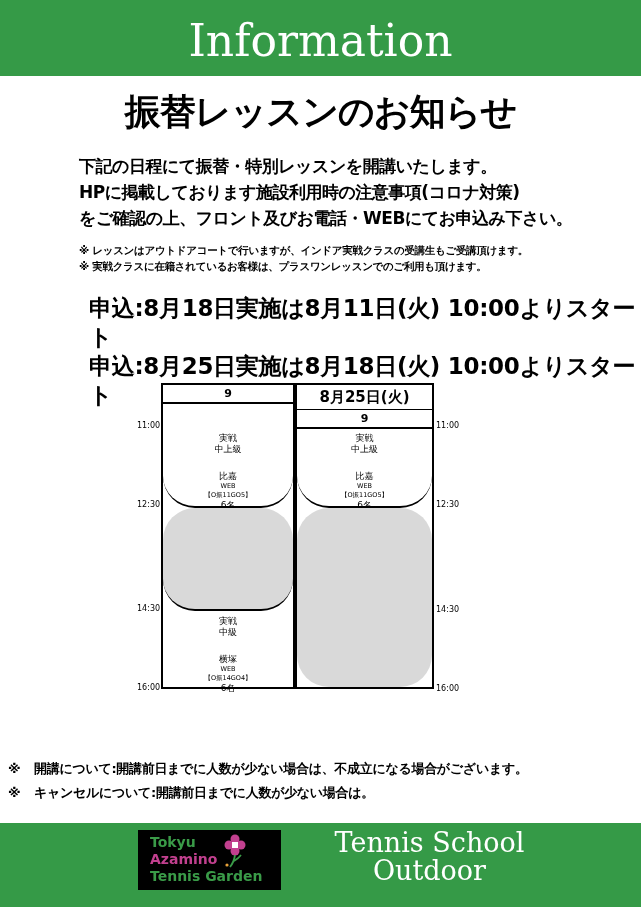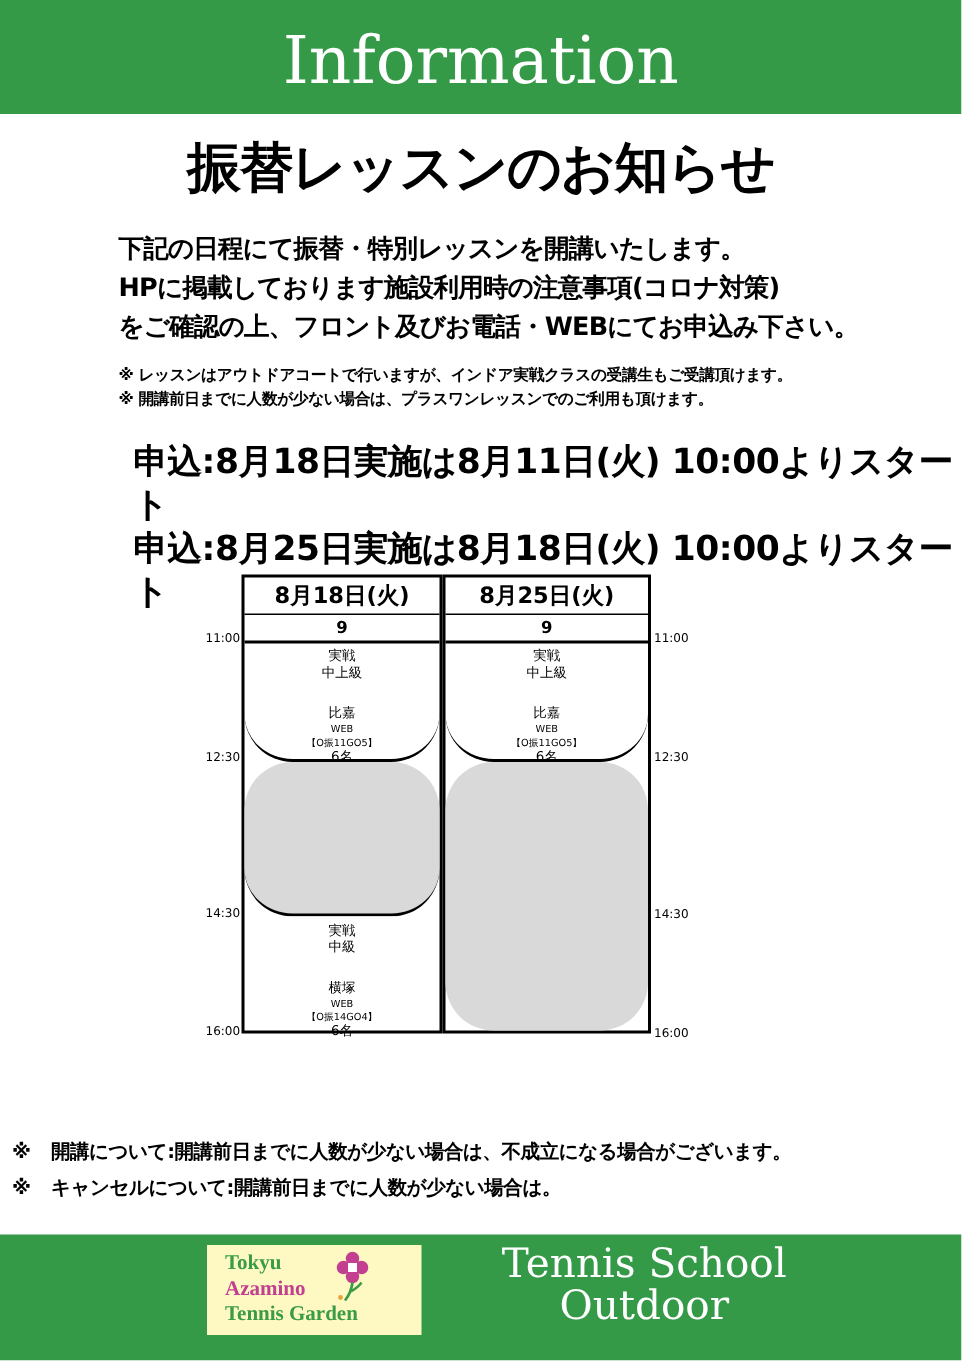--- a/index.html
+++ b/index.html
@@ -18,61 +18,60 @@
   .col .court{height:17px;border-bottom:2px solid #000;font-size:11px;font-weight:bold;text-align:center;line-height:17px;}
   .slot{position:absolute;left:0;right:0;box-sizing:border-box;text-align:center;font-size:9px;line-height:11px;border-radius:32px;}
   .slot.gray{background:#d9d9d9;}
   .slot .l1{margin-top:5px;}
   .slot .small{font-size:6.5px;line-height:9px;}
   .slot .coach{margin-top:16px;}
   .tl{position:absolute;font-size:8px;}
   .foot-notes{position:absolute;left:8px;top:757px;font-size:13px;font-weight:bold;line-height:24px;letter-spacing:-0.3px;}
   .foot-notes .mark{display:inline-block;width:26px;}
   .ftr{position:absolute;left:0;top:823px;width:641px;height:84px;background:#359a47;}
-  .logo{position:absolute;left:138px;top:830px;width:143px;height:60px;background:#fef9c3;font-family:Liberation Serif, serif;}
+  .logo{position:absolute;left:138px;top:830px;width:143px;height:60px;background:#000000;}
   .logo .t{position:absolute;left:12px;font-weight:bold;font-size:14px;line-height:15px;}
   .ftr-text{position:absolute;left:322px;top:829px;width:215px;text-align:center;font-family:"DejaVu Serif","Liberation Serif",serif;color:#fff;font-size:27px;line-height:28px;}
 </style>
 </head>
 <body>
 
 <div class="hdr">
   <div class="hdr-title">Information</div>
 </div>
 
 <div class="main-title">振替レッスンのお知らせ</div>
 
 <div class="intro">
   <div>下記の日程にて振替・特別レッスンを開講いたします。</div>
   <div>HPに掲載しております施設利用時の注意事項(コロナ対策)</div>
   <div>をご確認の上、フロント及びお電話・WEBにてお申込み下さい。</div>
 </div>
 
 <div class="notes">
   <div>※ レッスンはアウトドアコートで行いますが、インドア実戦クラスの受講生もご受講頂けます。</div>
-  <div>※ 開講前日までに人数が少ない場合は、プラスワンレッスンでのご利用も頂けます。</div>
+  <div>※ 実戦クラスに在籍されているお客様は、プラスワンレッスンでのご利用も頂けます。</div>
 </div>
 
 <div class="apply">
   <div>申込:8月18日実施は8月11日(火) 10:00よりスタート</div>
   <div>申込:8月25日実施は8月18日(火) 10:00よりスタート</div>
 </div>
 
 <div class="tl" style="left:137px;top:421px;">11:00</div>
 <div class="tl" style="left:137px;top:500px;">12:30</div>
 <div class="tl" style="left:137px;top:604px;">14:30</div>
 <div class="tl" style="left:137px;top:683px;">16:00</div>
 <div class="tl" style="left:436px;top:421px;">11:00</div>
 <div class="tl" style="left:436px;top:500px;">12:30</div>
 <div class="tl" style="left:436px;top:605px;">14:30</div>
 <div class="tl" style="left:436px;top:684px;">16:00</div>
 
 <div class="sched">
   <div class="col c1">
-    <div class="date">8月18日(火)</div>
     <div class="court">9</div>
     <div class="slot" style="top:43px;height:80px;border-bottom:2px solid #000;">
       <div class="l1">実戦</div>
       <div>中上級</div>
       <div class="coach">比嘉</div>
       <div class="small">WEB</div>
       <div class="small">【O振11GO5】</div>
       <div>6名</div>
     </div>
     <div class="slot gray" style="top:123px;height:103px;border-bottom:2px solid #000;"></div>

